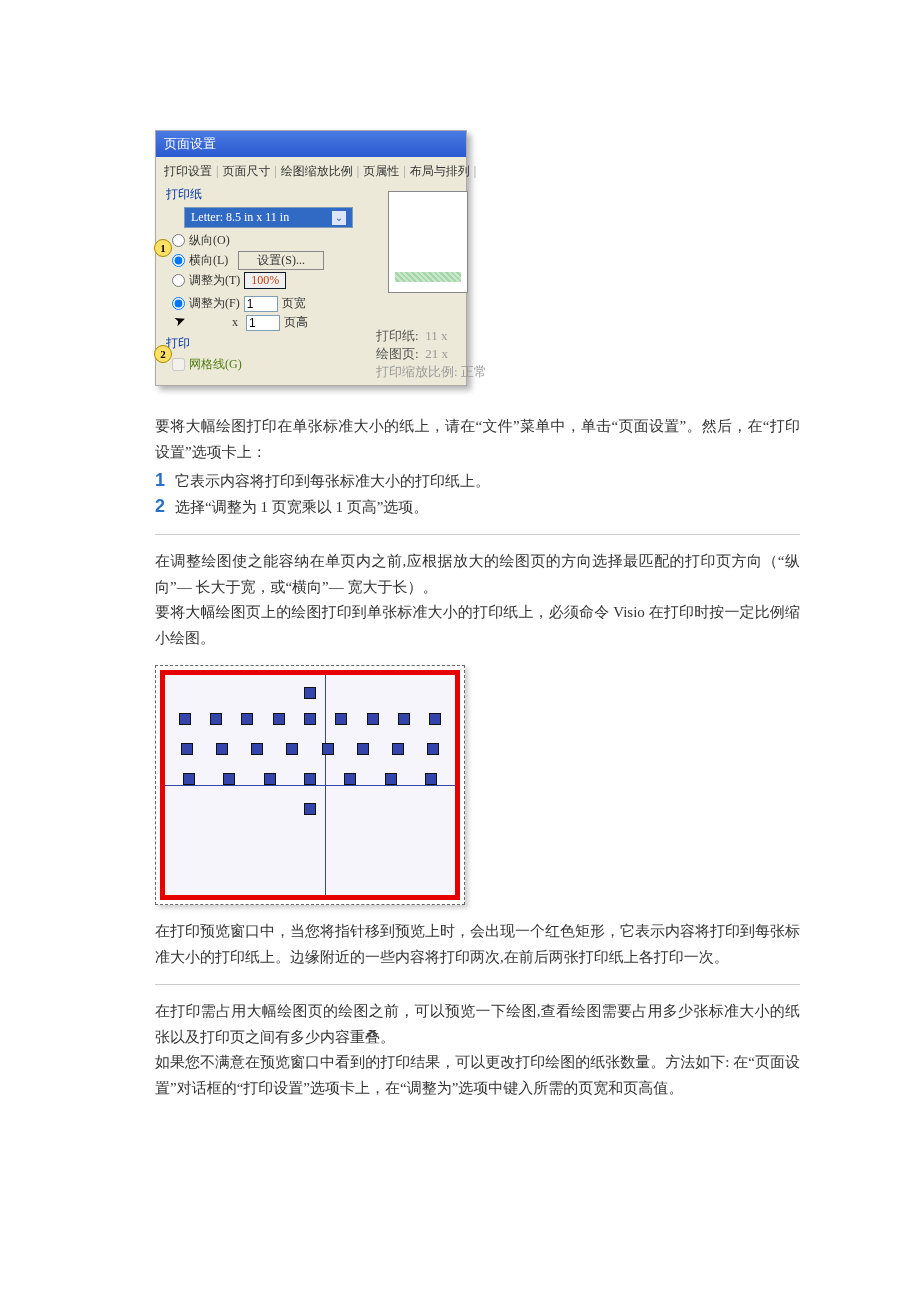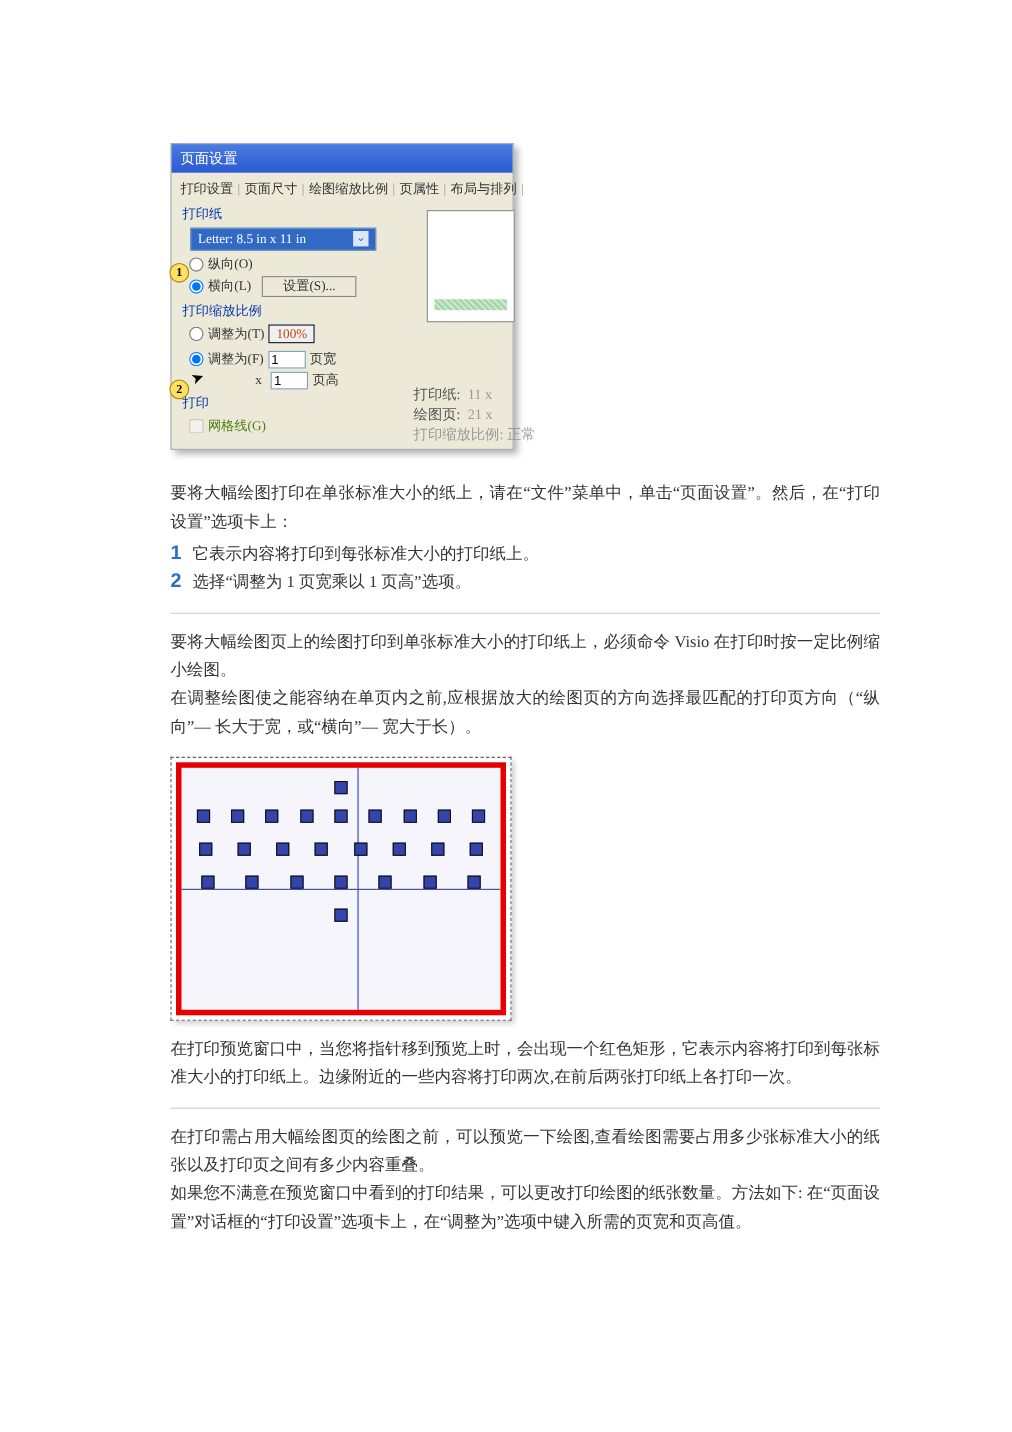--- a/index.html
+++ b/index.html
@@ -49,22 +49,23 @@
     margin: 4px 0 4px 2px;
   }
   .paper-select {
     background: #316ac5;
     color: #fff;
     font-size: 12px;
     padding: 2px 6px;
     width: 155px;
     display: flex;
     justify-content: space-between;
+    align-items: center;
     border: 1px solid #7f9db9;
-    margin-left: 9px;
+    margin-left: 20px;
     margin-bottom: 4px;
   }
   .paper-select .chev {
     background: #dce6f6;
     color: #316ac5;
     width: 14px;
     height: 14px;
     text-align: center;
     line-height: 14px;
     font-size: 10px;
@@ -238,21 +239,20 @@
       <div class="radio-row">
         <input type="radio" style="">
         <span>纵向(O)</span>
       </div>
       <div class="radio-row">
         <input type="radio" checked="" style="">
         <span>横向(L)</span>
         <span class="btn-inline">设置(S)...</span>
       </div>
 
-      <div class="group-label">打印缩放比例</div>
 
       <div class="radio-row">
         <input type="radio" style="">
         <span>调整为(T)</span>
         <span class="pct-input">100%</span>
       </div>
 
       <span class="callout" style="left:-2px; top:188px;">2</span>
 
       <div class="radio-row" style="margin-top:6px;">
@@ -293,22 +293,22 @@
       <span class="body-text">它表示内容将打印到每张标准大小的打印纸上。</span>
     </div>
     <div class="row">
       <span class="bignum">2</span>
       <span class="body-text">选择“调整为 1 页宽乘以 1 页高”选项。</span>
     </div>
   </div>
 
   <hr class="divider">
 
+  <p class="body-text">在调整绘图使之能容纳在单页内之前,应根据放大的绘图页的方向选择最匹配的打印页方向（“纵向”— 长大于宽，或“横向”— 宽大于长）。</p>
   <p class="body-text">要将大幅绘图页上的绘图打印到单张标准大小的打印纸上，必须命令 Visio 在打印时按一定比例缩小绘图。</p>
-  <p class="body-text">在调整绘图使之能容纳在单页内之前,应根据放大的绘图页的方向选择最匹配的打印页方向（“纵向”— 长大于宽，或“横向”— 宽大于长）。</p>
 
   <div class="preview-figure">
     <div class="preview-inner">
       <div class="org-row small">
           <div class="org-node root"></div>
         </div>
       <div class="org-row">
         <div class="org-node"></div>
           <div class="org-node"></div>
           <div class="org-node"></div>

